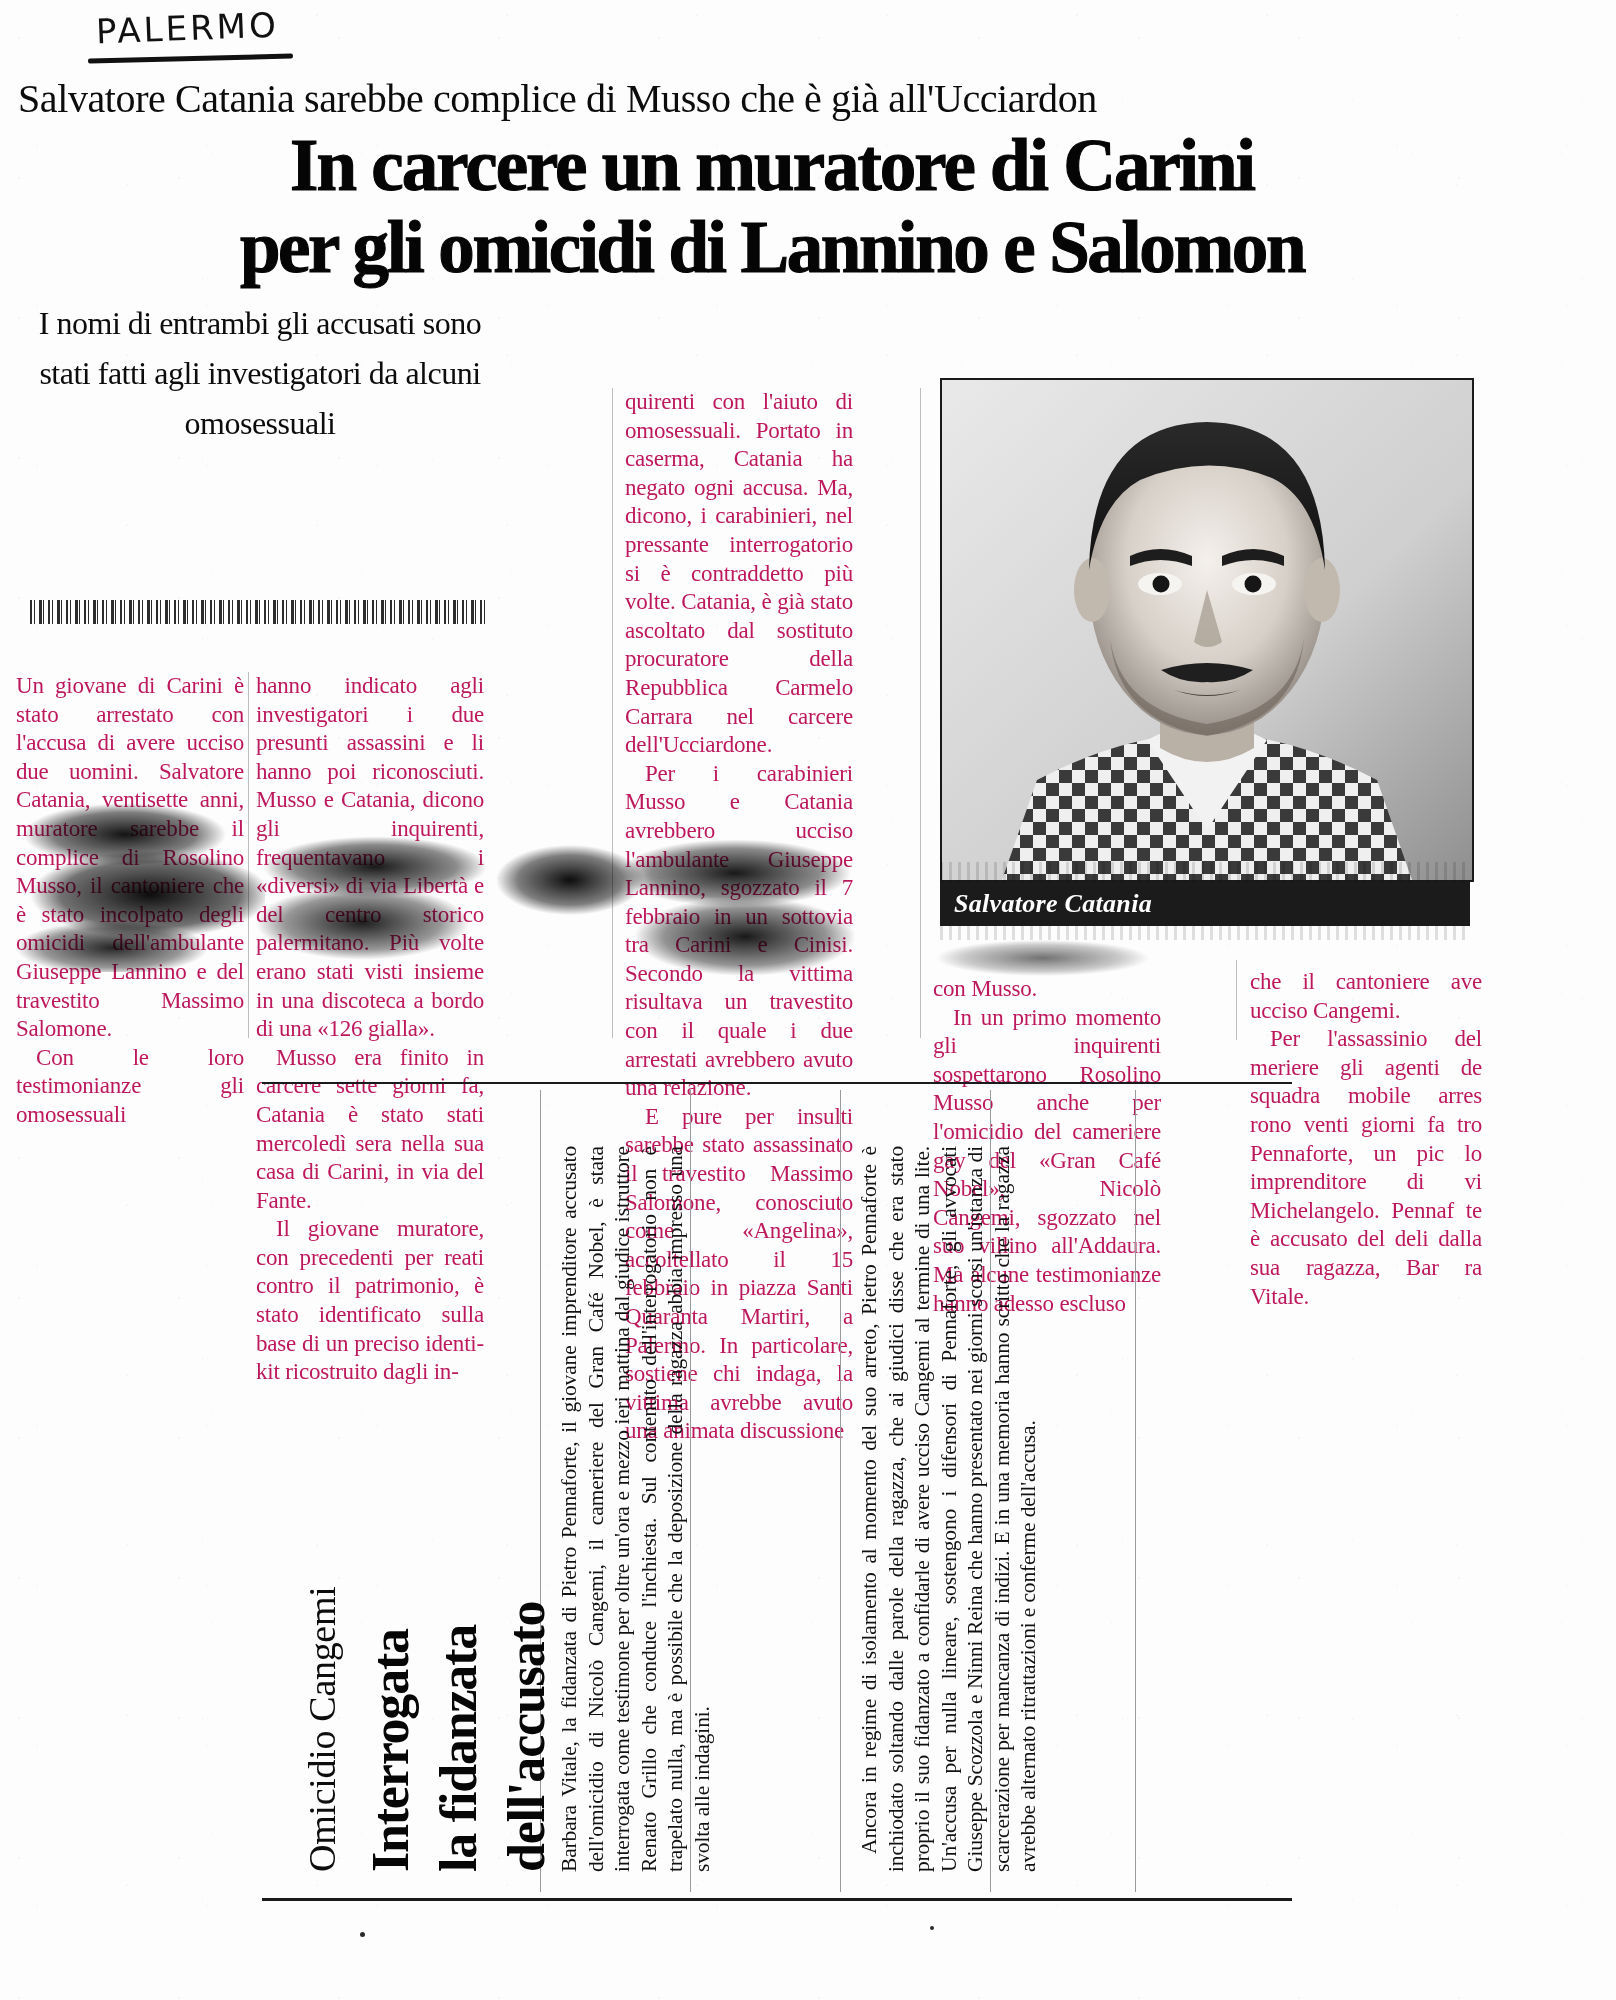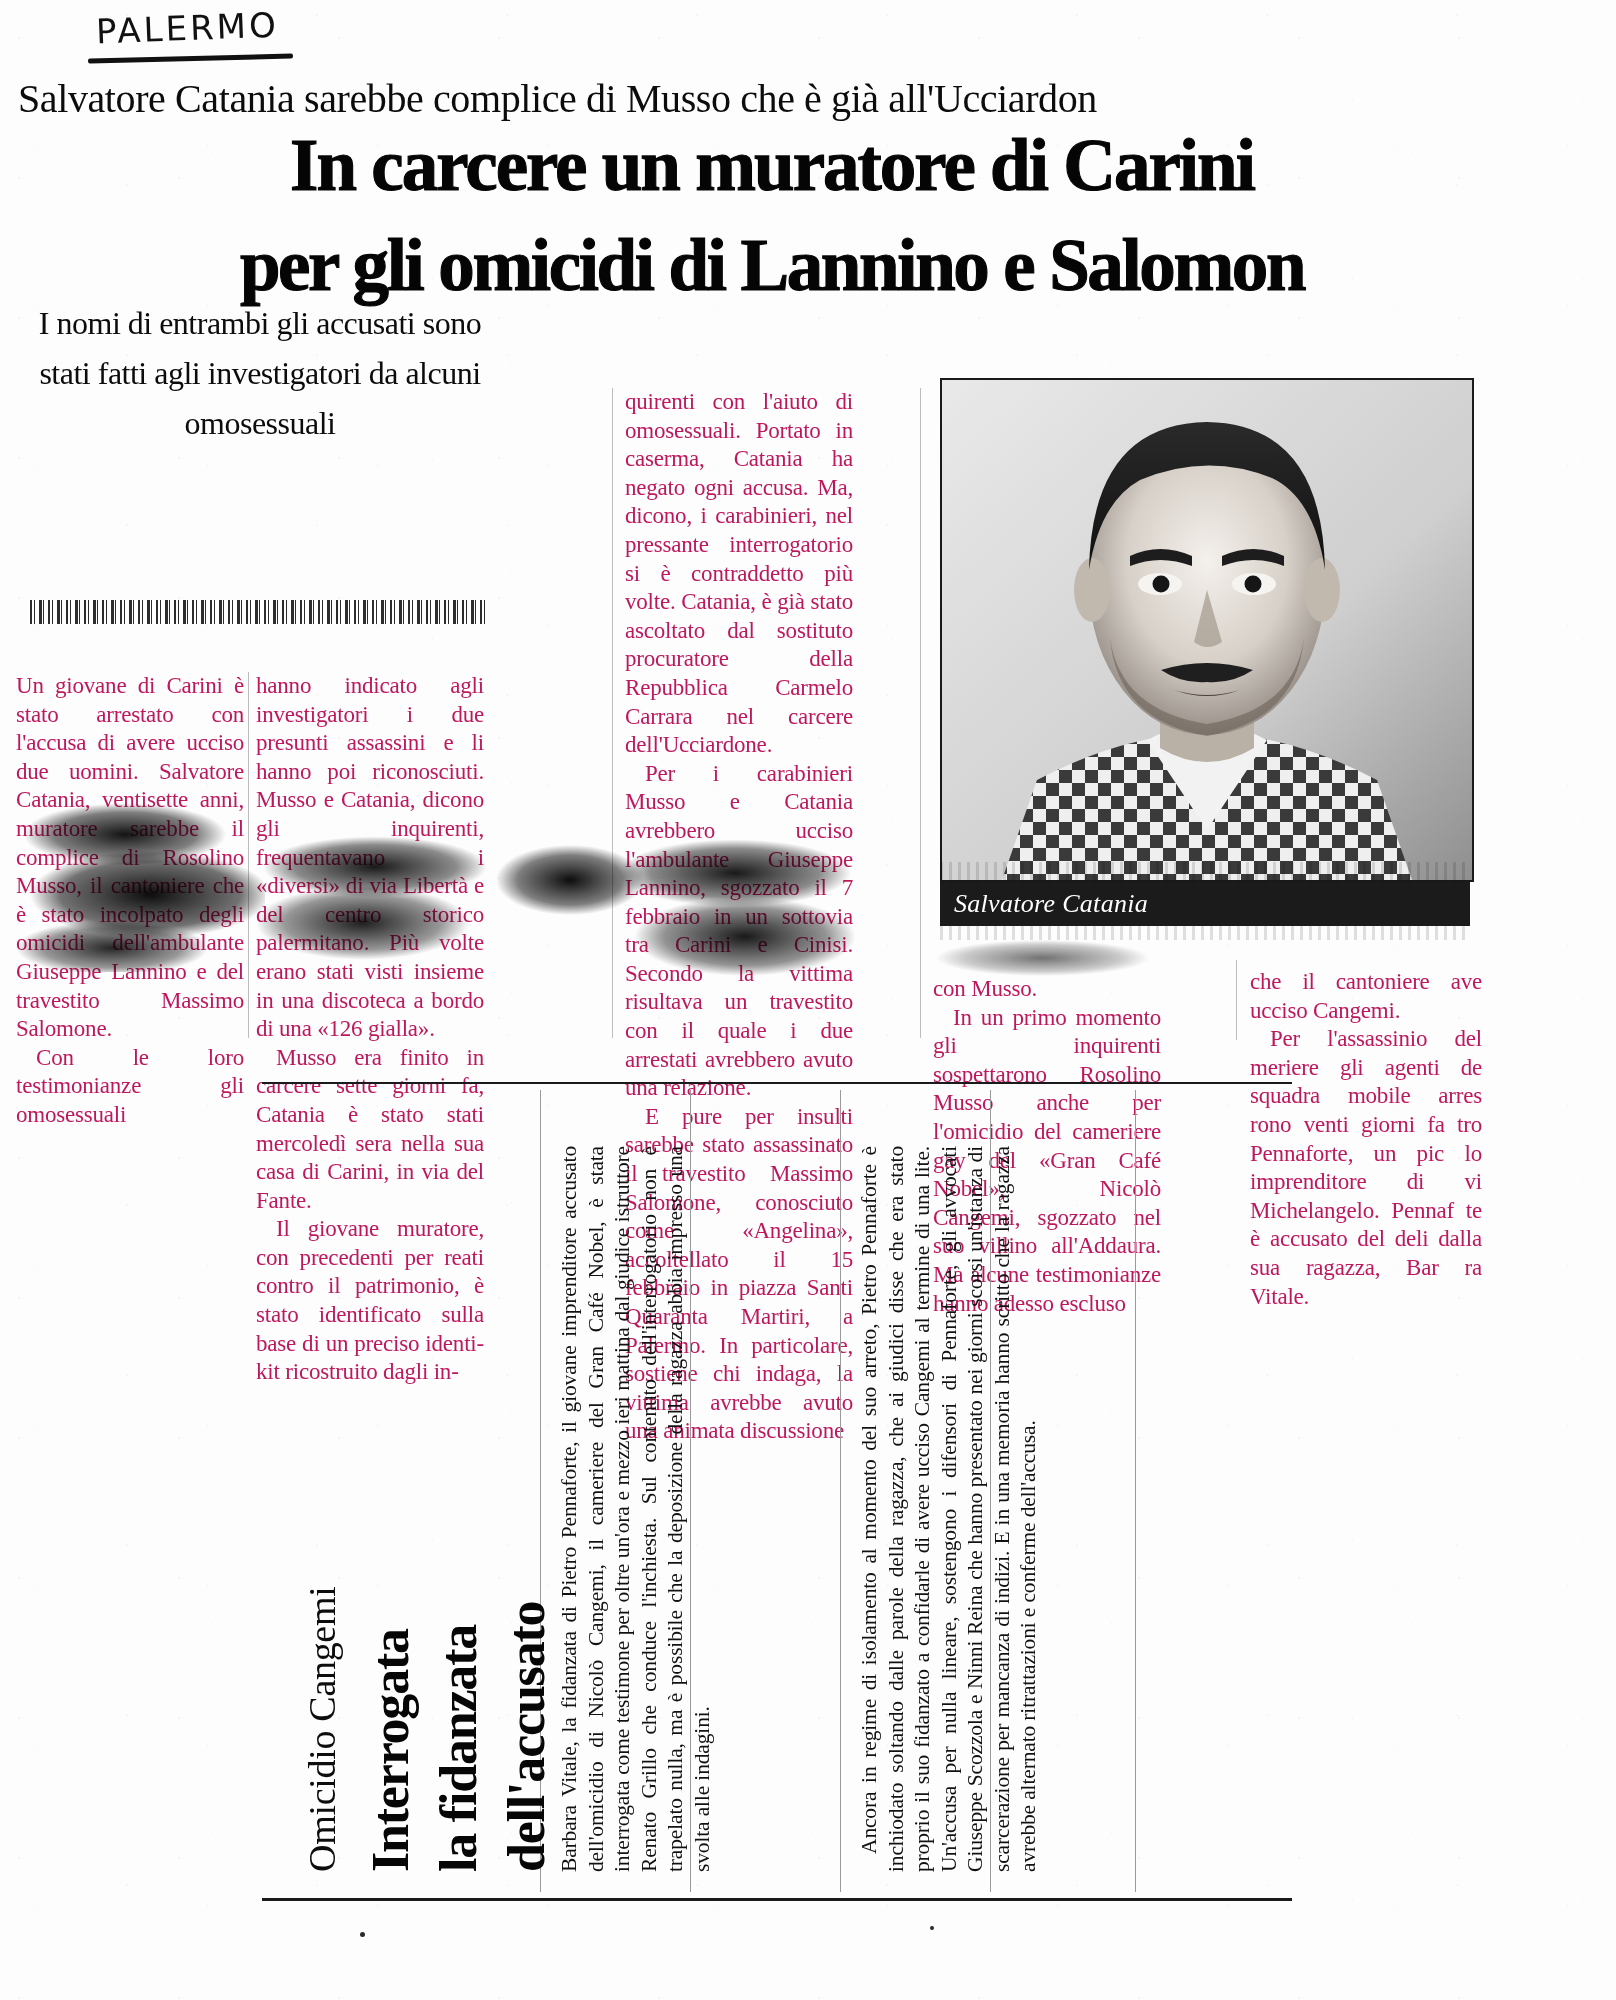--- a/index.html
+++ b/index.html
@@ -49,21 +49,21 @@
 
   
   .headline{
     position:absolute;left:0;top:130px;width:1544px;
     text-align:center;font-weight:bold;
     font-size:73px;line-height:72px;letter-spacing:-2px;
     color:#050505;
     font-family:"Liberation Serif", serif;
     -webkit-text-stroke:1.1px #050505;
   }
-  .headline .l2{display:block;margin-top:28px;letter-spacing:-2.4px;}
+  .headline .l2{display:block;margin-top:10px;letter-spacing:-2.4px;}
 
   
   .standfirst{
     position:absolute;left:34px;top:298px;width:452px;
     text-align:center;font-size:32px;line-height:50px;
     letter-spacing:-.5px;color:#0c0c0c;
   }
 
   
   .barrule{
@@ -116,21 +116,21 @@
 
   
   .photo-wrap{
     position:absolute;left:940px;top:378px;width:530px;height:500px;
     border:2px solid #1a1a1a;background:#f2f2f2;overflow:hidden;
   }
   .photo-wrap svg{display:block;width:100%;height:100%;}
   .photo-caption{
     position:absolute;left:940px;top:882px;width:530px;height:44px;
     background:#1b1b1b;color:#fff;
-    font-style:italic;font-weight:normal;font-size:26px;line-height:44px;
+    font-style:italic;font-weight:bold;font-size:26px;line-height:44px;
     padding-left:14px;box-sizing:border-box;letter-spacing:.3px;
     font-family:"Liberation Serif", serif;
   }
   .photo-caption-noise{
     position:absolute;left:940px;top:862px;width:530px;height:78px;
     pointer-events:none;
     background:repeating-linear-gradient(90deg, rgba(0,0,0,.35) 0 3px, transparent 3px 9px);
     opacity:.35;mix-blend-mode:multiply;
   }
 

